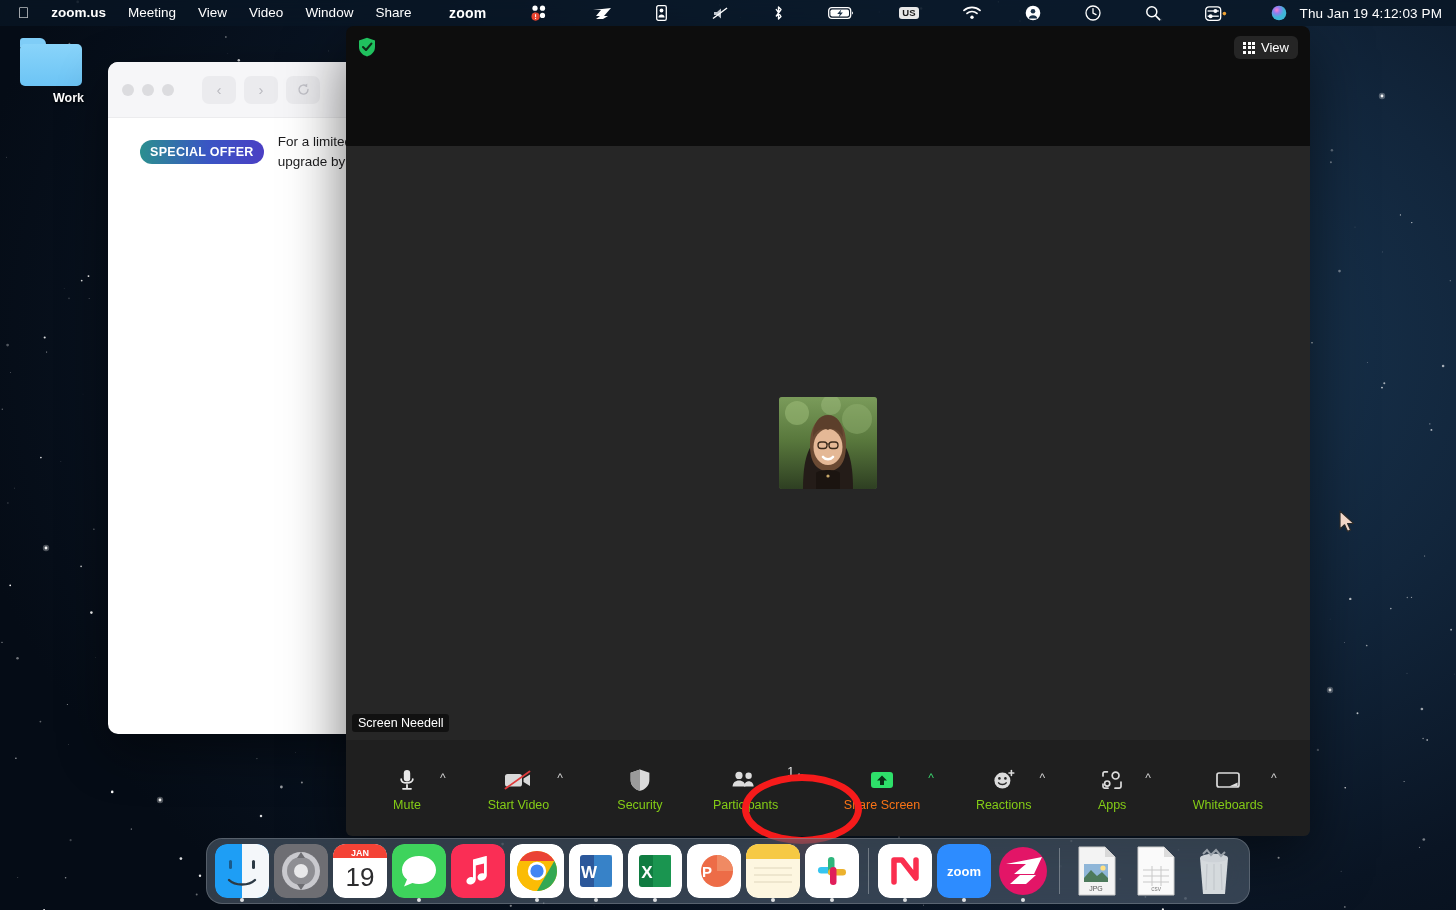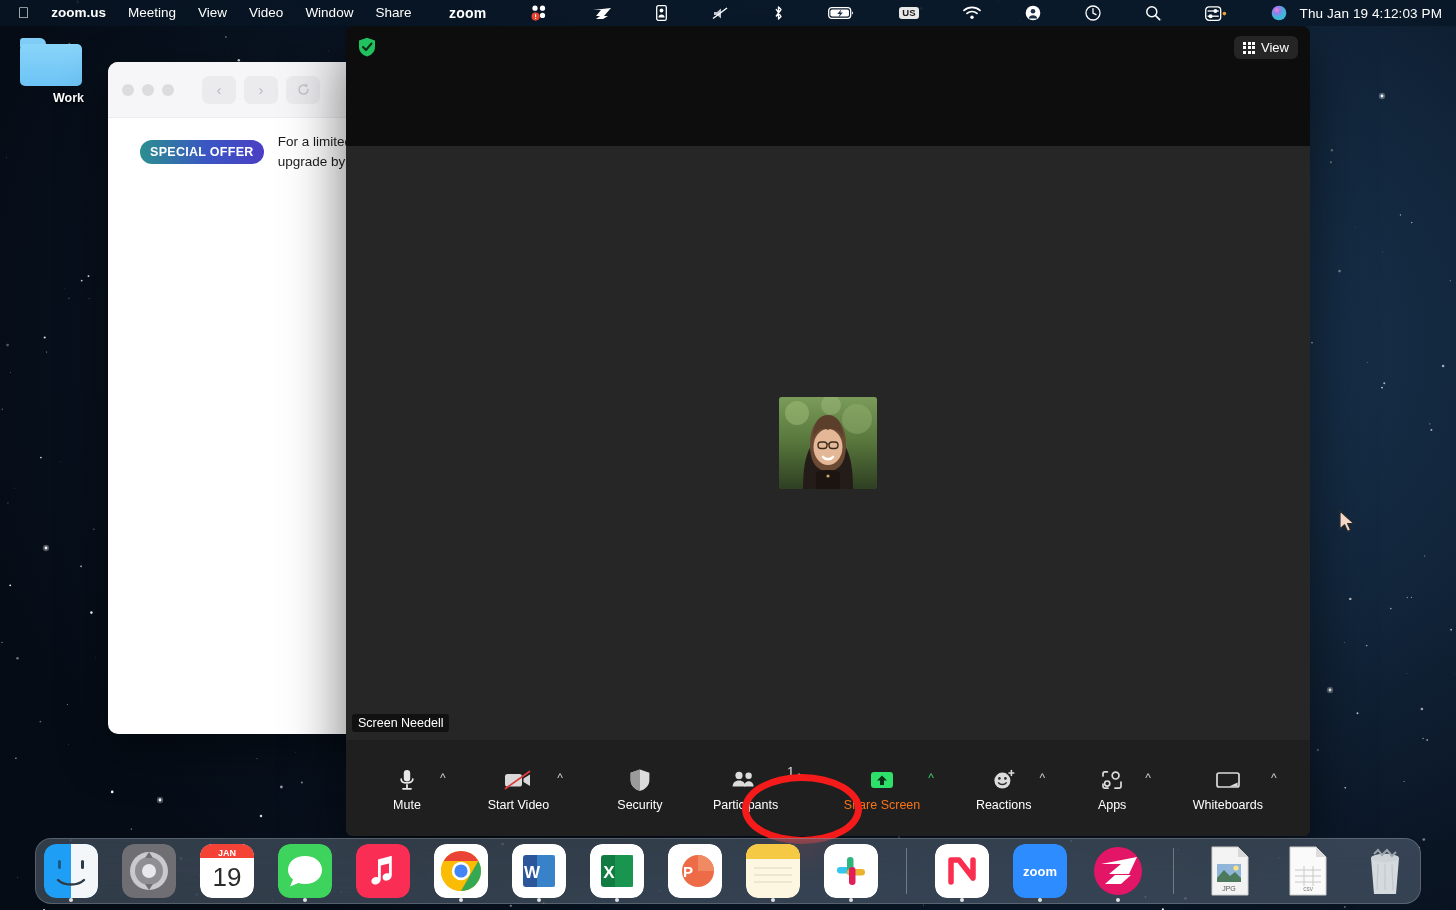--- a/index.html
+++ b/index.html
@@ -162,21 +162,21 @@
   .mw-toolbar {
     background:#1f1f1f; height: 96px; flex:none; position:relative;
     display:flex; align-items:center; padding: 0 30px;
   }
   .tb-items { display:flex; align-items:center; gap: 0; }
   .tb {
     display:flex; flex-direction:column; align-items:center; justify-content:center;
     min-width: 62px; padding: 0 6px; position:relative;
   }
   .tb .ico { height: 30px; display:flex; align-items:center; justify-content:center; }
-  .tb .lbl { font-size: 12.5px; color:#ffffff; margin-top: 3px; white-space:nowrap; }
+  .tb .lbl { font-size: 12.5px; color:#84cc16; margin-top: 3px; white-space:nowrap; }
   .tb.share .lbl { color:#f97316; }
   .tb-group { display:flex; align-items:flex-start; }
   .caret {
     color:#cfcfcf; font-size: 12px; margin-top: 6px; margin-left: 2px;
     align-self:flex-start;
   }
   .caret.green { color:#3ad16d; }
   .pcount { color:#e6e6e6; font-size: 12.5px; margin-left: 3px; }
   .red-ring {
     position:absolute; left: 742px; top: 774px; width: 120px; height: 70px;
@@ -185,21 +185,21 @@
   }
   .gap-mute { width: 36px; } .gap-a { width: 46px; } .gap-b { width: 36px; }
 
   
   .dock {
     position:absolute; left:50%; transform:translateX(-50%);
     bottom: 6px; height: 66px; z-index: 50;
     background: rgba(156,176,196,.30);
     border: 1px solid rgba(255,255,255,.18);
     border-radius: 16px;
-    display:flex; align-items:center; gap: 24px;
+    display:flex; align-items:center; gap: 5px;
     padding: 5px 8px;
     backdrop-filter: blur(18px);
   }
   .dock-app { width: 54px; height: 54px; position:relative; }
   .dock-app .tileimg { width:54px; height:54px; border-radius: 12px; overflow:hidden; display:block; }
   .dot {
     position:absolute; bottom:-4px; left:50%; transform:translateX(-50%);
     width: 4px; height: 4px; border-radius:50%; background: rgba(255,255,255,.85);
   }
   .dock-sep { width: 1px; height: 46px; background: rgba(255,255,255,.30); margin: 0 4px; }

